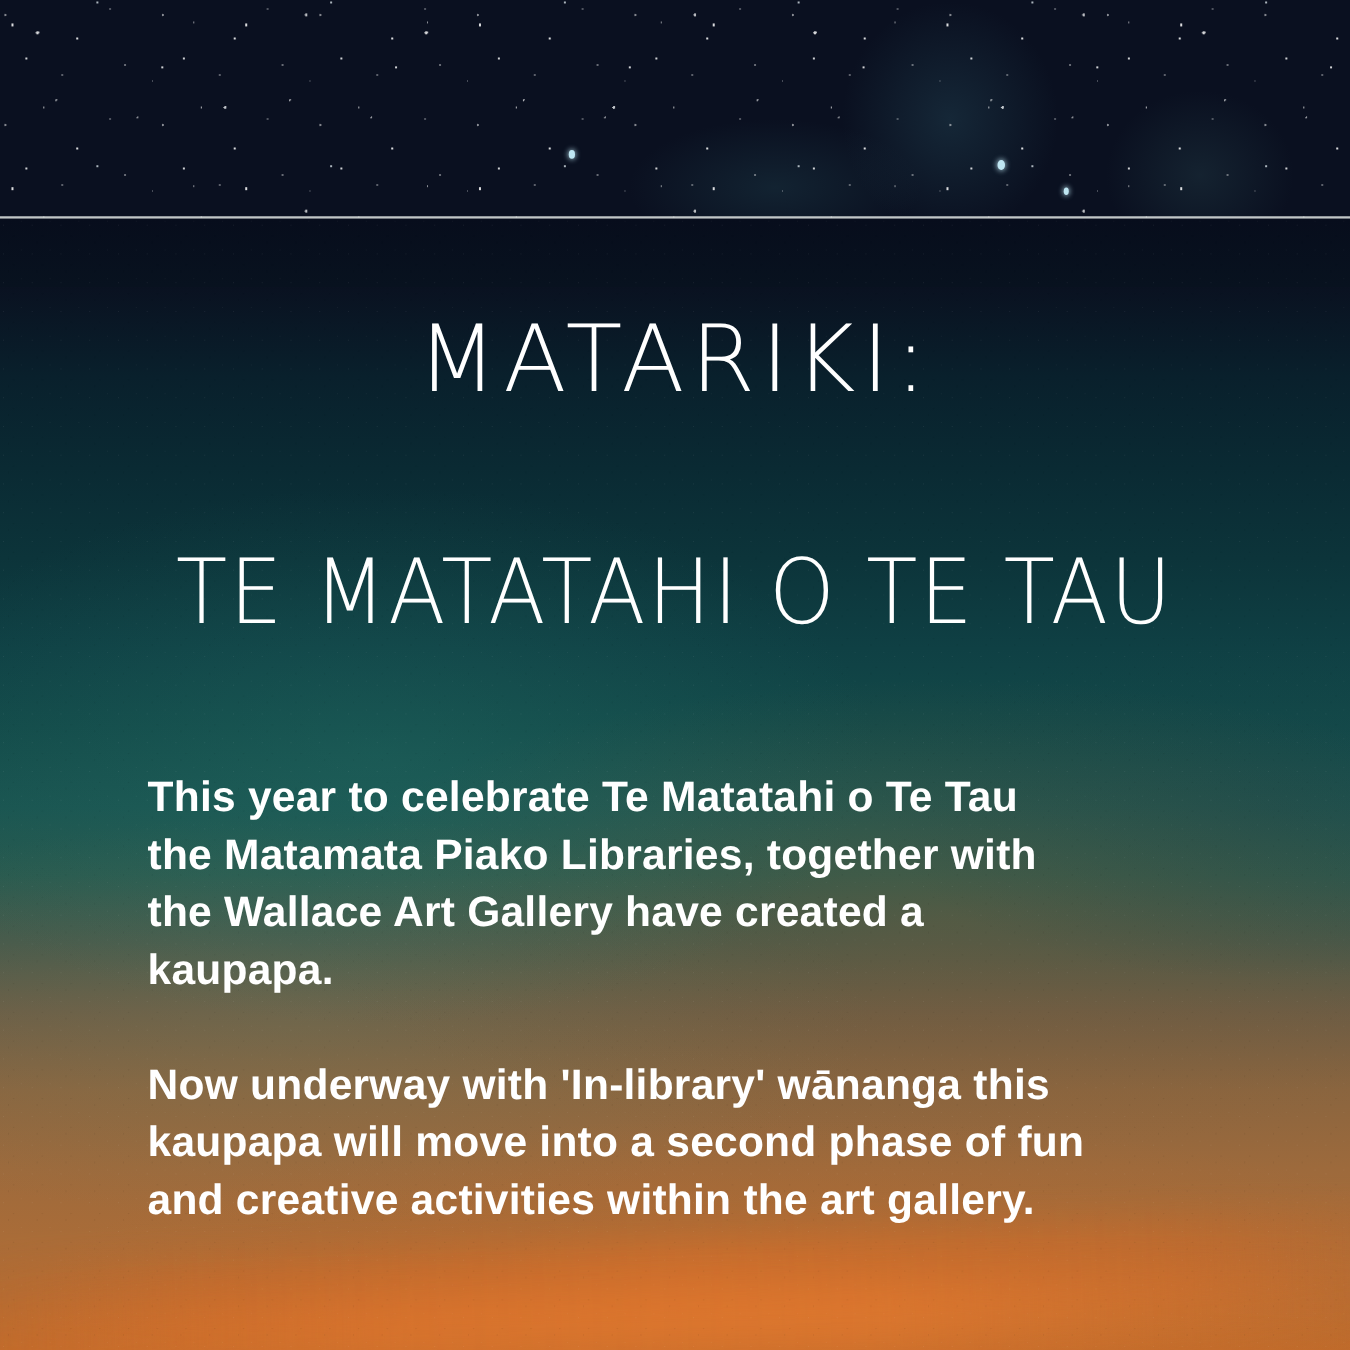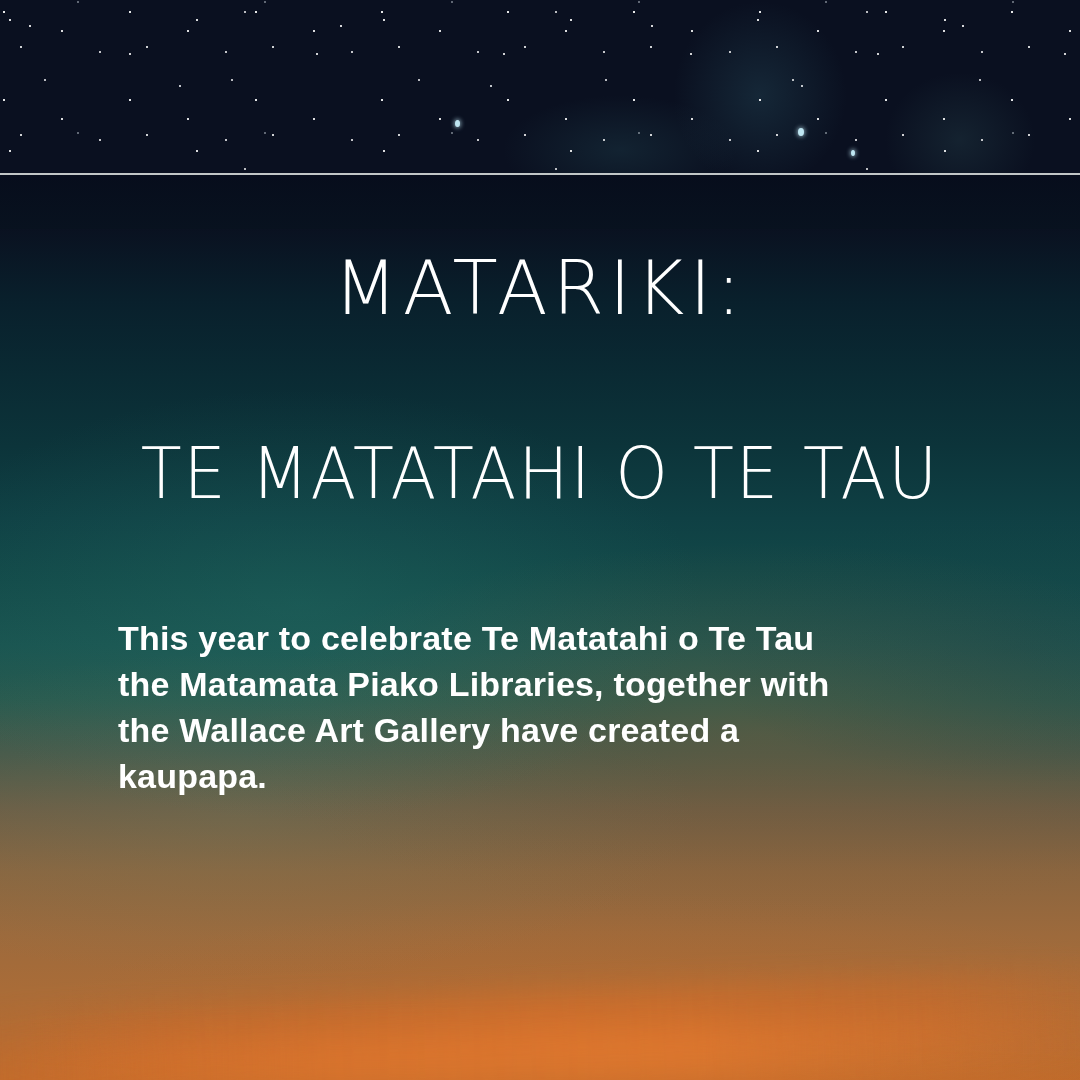--- a/index.html
+++ b/index.html
@@ -294,16 +294,19 @@
   <div class="content">
     <div class="title-main">MATARIKI:</div>
 
     <div class="title-sub">TE MATATAHI O TE TAU</div>
 
     <div class="body-text">
       <p class="para">This year to celebrate Te Matatahi o Te Tau
 the Matamata Piako Libraries, together with
 the Wallace Art Gallery have created a
 kaupapa.</p>
+      <p class="para">Now underway with 'In-library' wānanga this
+kaupapa will move into a second phase of fun
+and creative activities within the art gallery.</p>
     </div>
   </div>
 
 </div>
 
 </body></html>

